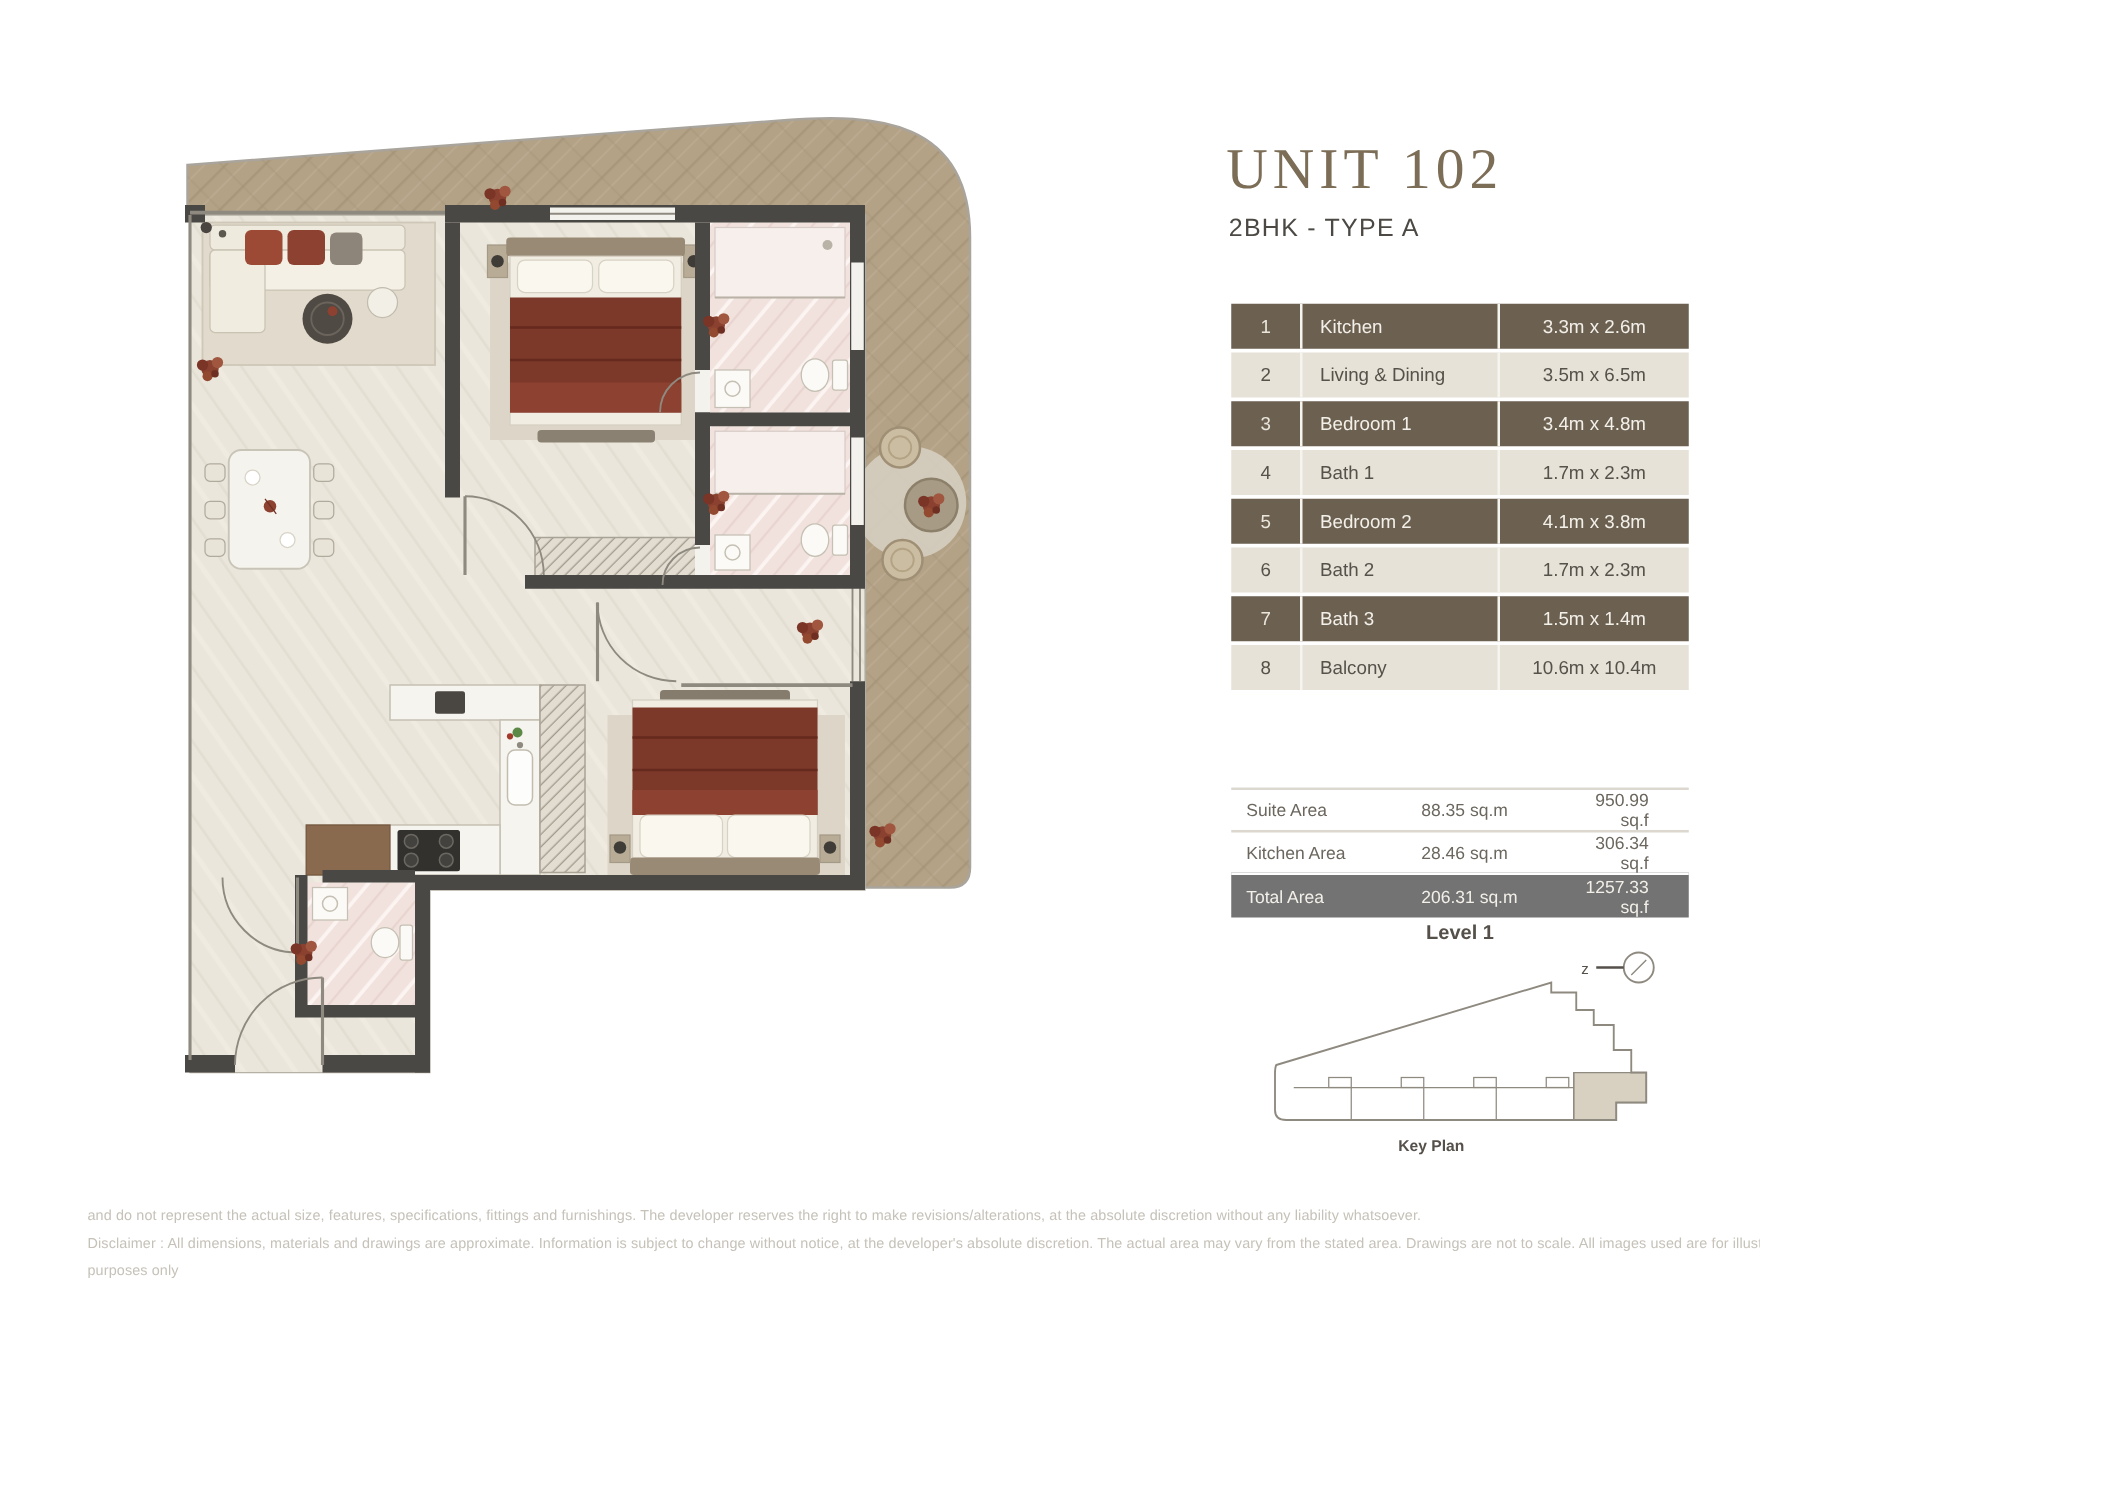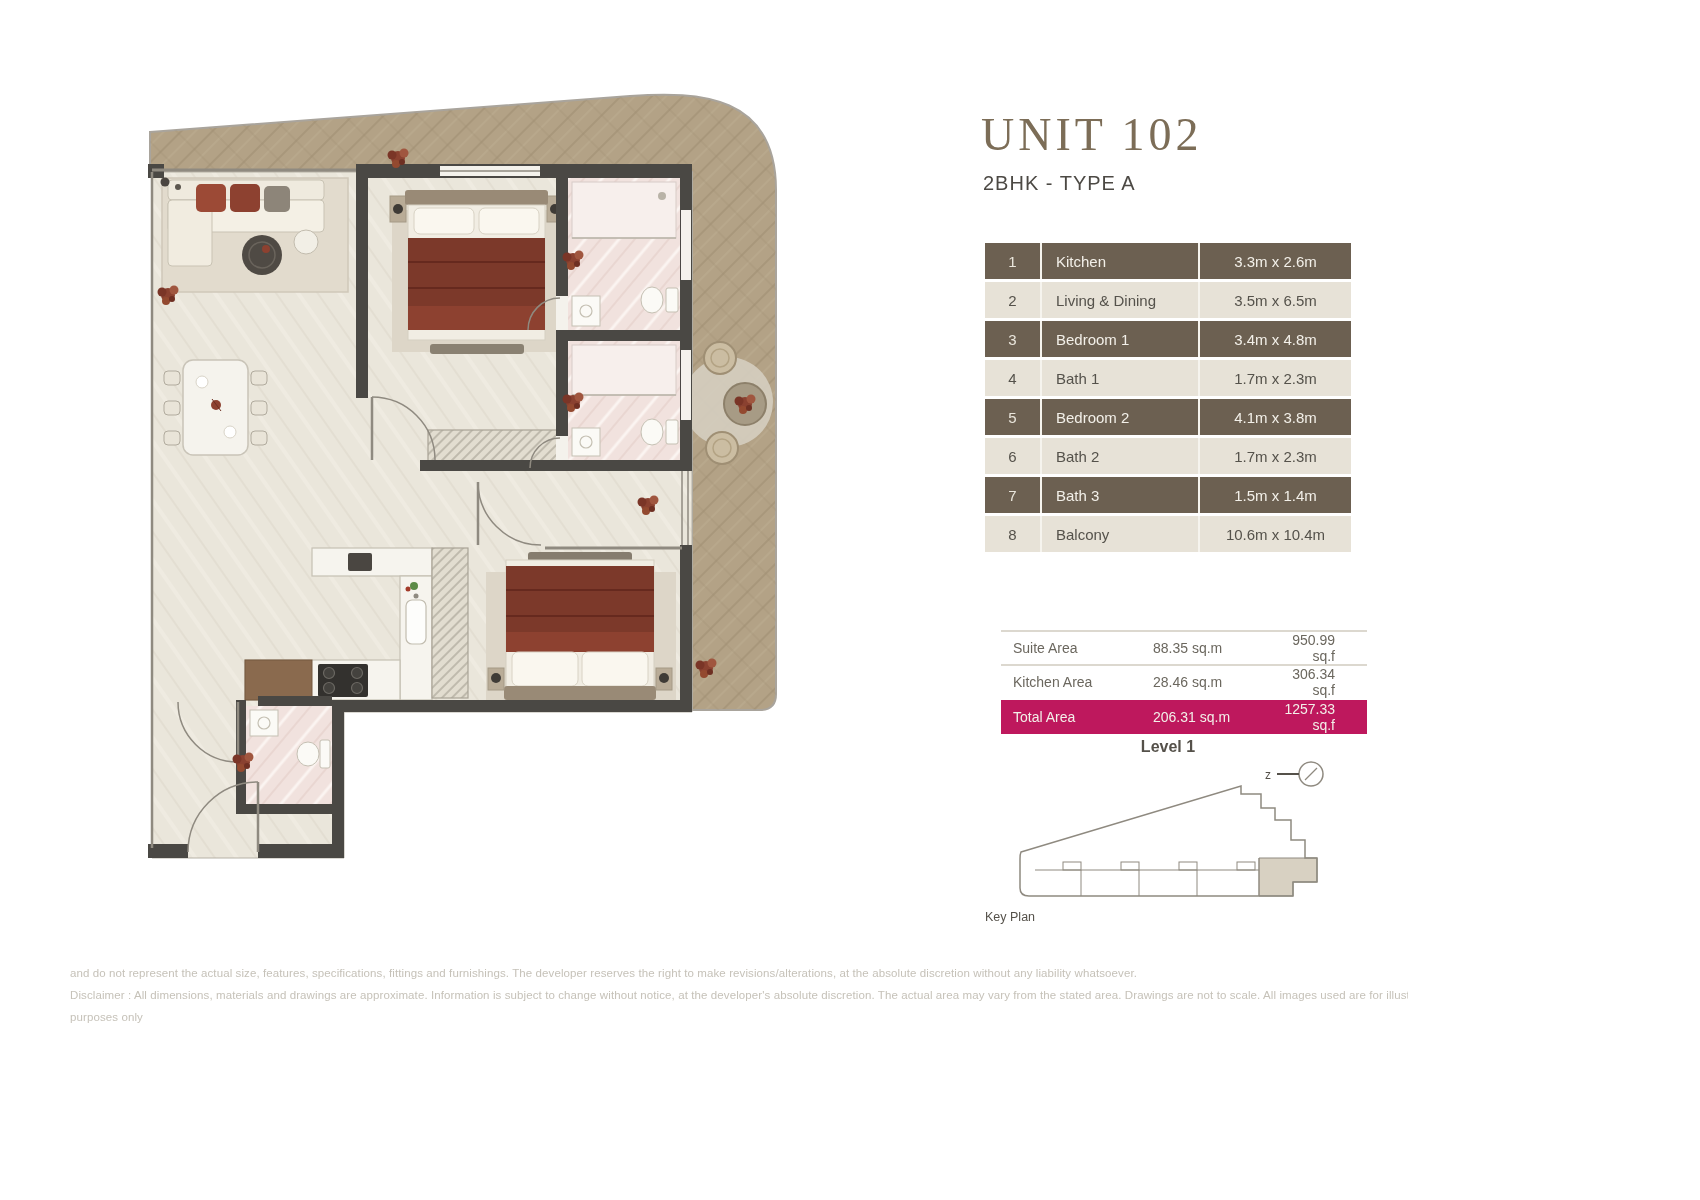--- a/index.html
+++ b/index.html
@@ -12,32 +12,32 @@
   .unit-subtitle{position:absolute;left:-2px;top:64px;font-size:20px;letter-spacing:1px;color:#4c4944;}
   .rooms-table{position:absolute;left:0;top:135px;width:366px;}
   .roomrow{display:flex;height:36px;margin-bottom:3px;font-size:15px;}
   .roomrow .cell{display:flex;align-items:center;}
   .cell.no{width:55px;justify-content:center;}
   .cell.name{width:142px;padding-left:14px;border-left:2px solid #f6f4ee;}
   .cell.dims{flex:1;justify-content:center;border-left:2px solid #f6f4ee;}
   .roomrow.dark{background:#6c6051;color:#f3f0e9;}
   .roomrow.dark .cell.no{color:#eae6dc;}
   .roomrow.light{background:#e7e2d7;color:#55524b;}
-  .areas-table{position:absolute;left:16px;top:522px;width:366px;}
+  .areas-table{position:absolute;left:0;top:522px;width:366px;}
   .arearow{display:flex;height:32px;align-items:center;border-top:2px solid #dcd8cf;
         font-size:14px;color:#6b675e;}
   .arearow .lbl{width:140px;padding-left:12px;}
   .arearow .sqm{width:118px;text-align:left;}
   .arearow .sqf{flex:1;text-align:right;padding-right:32px;}
-  .arearow.total{background:#be185d;color:#f3f0e9;border-top:2px solid #ffffff;height:34px;}
+  .arearow.total{background:#737373;color:#f3f0e9;border-top:2px solid #ffffff;height:34px;}
   .level-label{position:absolute;left:0;top:630px;width:366px;text-align:center;
         font-size:16px;font-weight:700;color:#55514a;}
   .keyplan-svg{position:absolute;left:30px;top:652px;}
-  .keyplan-label{position:absolute;left:0;top:802px;width:320px;text-align:left;
-        font-size:12.5px;font-weight:400;color:#55514a;}
+  .keyplan-label{position:absolute;left:0;top:802px;width:320px;text-align:center;
+        font-size:12.5px;font-weight:700;color:#55514a;}
   
   .disclaimer{position:absolute;left:70px;top:962px;width:1380px;font-size:11.5px;
         line-height:22px;color:#c6c2b9;letter-spacing:.1px;}
   
   .plan-svg{position:absolute;left:140px;top:85px;}
 </style>
 </head>
 <body>
 
 <div class="page">

